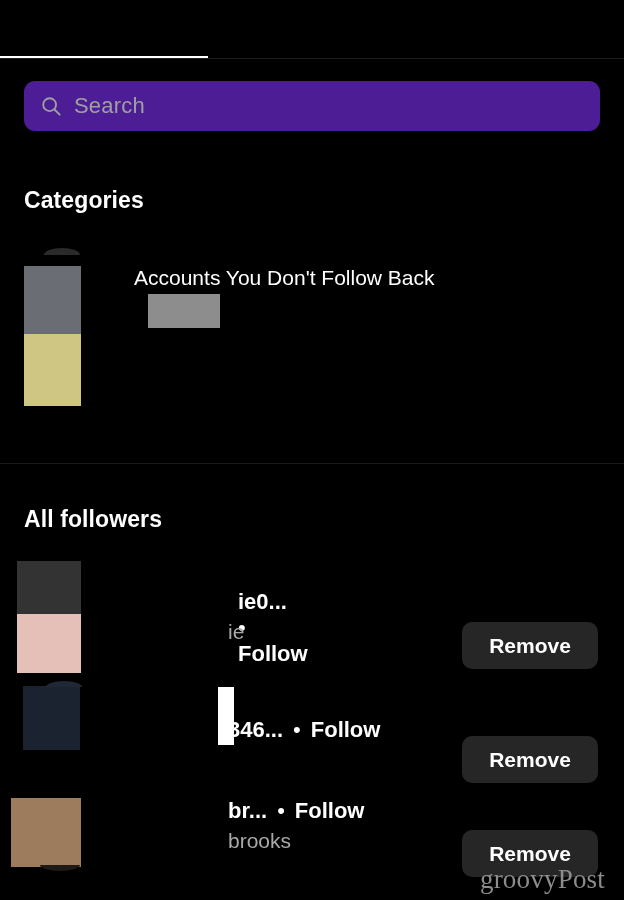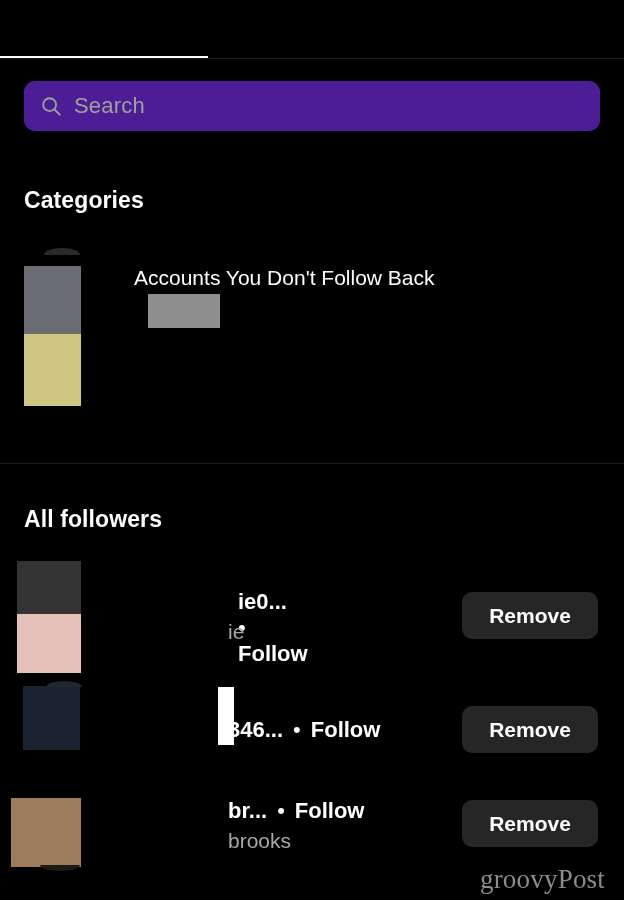--- a/index.html
+++ b/index.html
@@ -280,20 +280,21 @@
     border-radius: 10px;
     color: #ffffff;
     font-family: "Liberation Sans", sans-serif;
     font-size: 21px;
     font-weight: bold;
     display: flex;
     align-items: center;
     justify-content: center;
     padding: 0;
     cursor: pointer;
+    margin-top: 30px;
   }
   #frow-0 .remove-btn { left: 462px; top: 31px; }
   #frow-1 .remove-btn { left: 462px; top: 31px; }
   #frow-2 .remove-btn { left: 462px; top: 30px; }
 
   .watermark {
     position: absolute;
     right: 19px;
     bottom: 5px;
     font-family: "Liberation Serif", serif;

